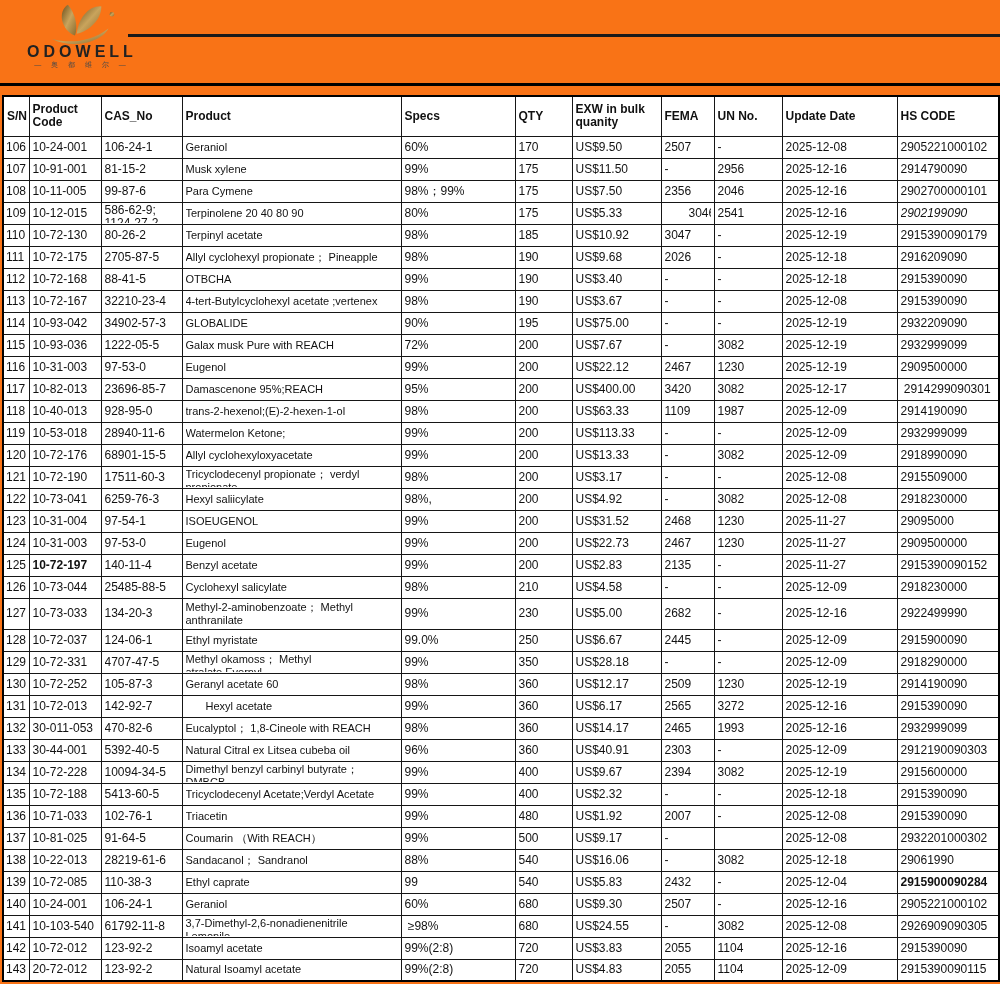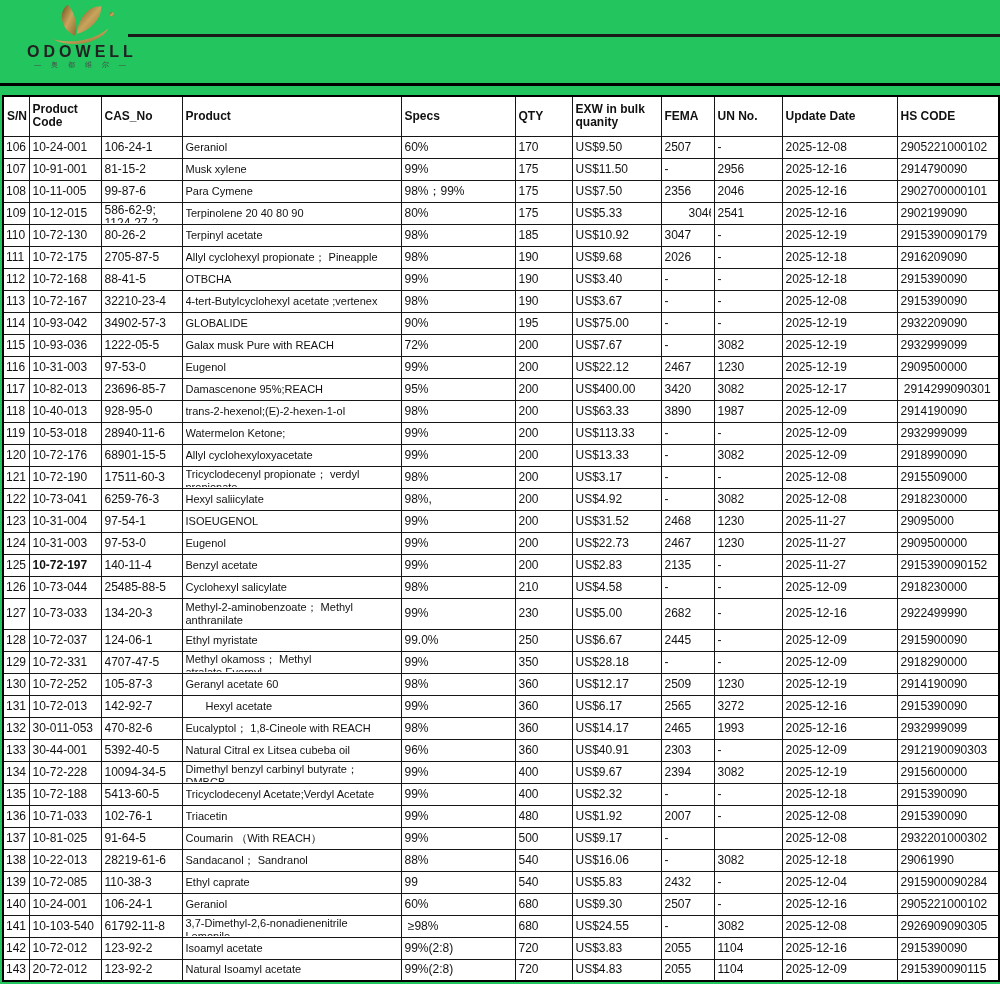--- a/index.html
+++ b/index.html
@@ -1,17 +1,17 @@
 <!DOCTYPE html>
 <html><head>
 <meta charset="utf-8">
 <style>
   html,body{margin:0;padding:0;background:#fff;width:1000px;height:984px;overflow:hidden;
     font-family:"Liberation Sans",sans-serif;color:#111;}
-  .page{position:relative;width:1000px;height:984px;background:#22c55e;}
+  .page{position:relative;width:1000px;height:984px;background:#f97316;}
   .hdr{position:relative;height:95px;}
   .logo{position:absolute;left:22px;top:2px;width:120px;text-align:center;}
   .logo svg{display:block;margin:0 auto;}
   .brand{font-size:16px;font-weight:600;letter-spacing:4px;color:#222;line-height:15px;margin-top:-2px;}
   .brand-cn{font-size:7px;color:#4a4a4a;letter-spacing:4px;line-height:9px;margin-top:1px;white-space:nowrap;}
   .rule-right{position:absolute;left:128px;right:0;top:34px;height:3px;background:#1a1a1a;}
   .title{position:absolute;left:0;right:0;top:52px;margin:0;text-align:center;
     font-size:23px;font-weight:bold;color:#000;line-height:26px;}
   .rule-full{position:absolute;left:0;right:0;top:83px;height:2.5px;background:#000;}
   table{border-collapse:collapse;table-layout:fixed;width:996px;margin:0 2px;
@@ -234,21 +234,21 @@
           <td class="c7">
             <div class="cw" style="max-height: 19px; margin-left: 24px;">3046</div>
           </td>
           <td class="c8">
             <div class="cw" style="max-height: 19px;">2541</div>
           </td>
           <td class="c9">
             <div class="cw" style="max-height: 19px;">2025-12-16</div>
           </td>
           <td class="c10">
-            <div class="cw" style="max-height: 19px;">2902199090</div>
+            <div class="cw" style="max-height: 19px; font-style: italic;">2902199090</div>
           </td>
         </tr>
         <tr class="body-row" style="height: 22px;">
           <td class="c0">
             <div class="cw" style="max-height: 19px;">110</div>
           </td>
           <td class="c1">
             <div class="cw" style="max-height: 19px;">10-72-130</div>
           </td>
           <td class="c2">
@@ -540,21 +540,21 @@
           <td class="c4">
             <div class="cw" style="max-height: 19px;">98%</div>
           </td>
           <td class="c5">
             <div class="cw" style="max-height: 19px;">200</div>
           </td>
           <td class="c6">
             <div class="cw" style="max-height: 19px;">US$63.33</div>
           </td>
           <td class="c7">
-            <div class="cw" style="max-height: 19px;">3890</div>
+            <div class="cw" style="max-height: 19px;">1109</div>
           </td>
           <td class="c8">
             <div class="cw" style="max-height: 19px;">1987</div>
           </td>
           <td class="c9">
             <div class="cw" style="max-height: 19px;">2025-12-09</div>
           </td>
           <td class="c10">
             <div class="cw" style="max-height: 19px;">2914190090</div>
           </td>
@@ -1288,21 +1288,21 @@
           <td class="c7">
             <div class="cw" style="max-height: 19px;">2432</div>
           </td>
           <td class="c8">
             <div class="cw" style="max-height: 19px;">-</div>
           </td>
           <td class="c9">
             <div class="cw" style="max-height: 19px;">2025-12-04</div>
           </td>
           <td class="c10">
-            <div class="cw" style="max-height: 19px;">2915900090284</div>
+            <div class="cw" style="max-height: 19px; font-weight: bold;">2915900090284</div>
           </td>
         </tr>
         <tr class="body-row" style="height: 22px;">
           <td class="c0">
             <div class="cw" style="max-height: 19px;">140</div>
           </td>
           <td class="c1">
             <div class="cw" style="max-height: 19px;">10-24-001</div>
           </td>
           <td class="c2">

